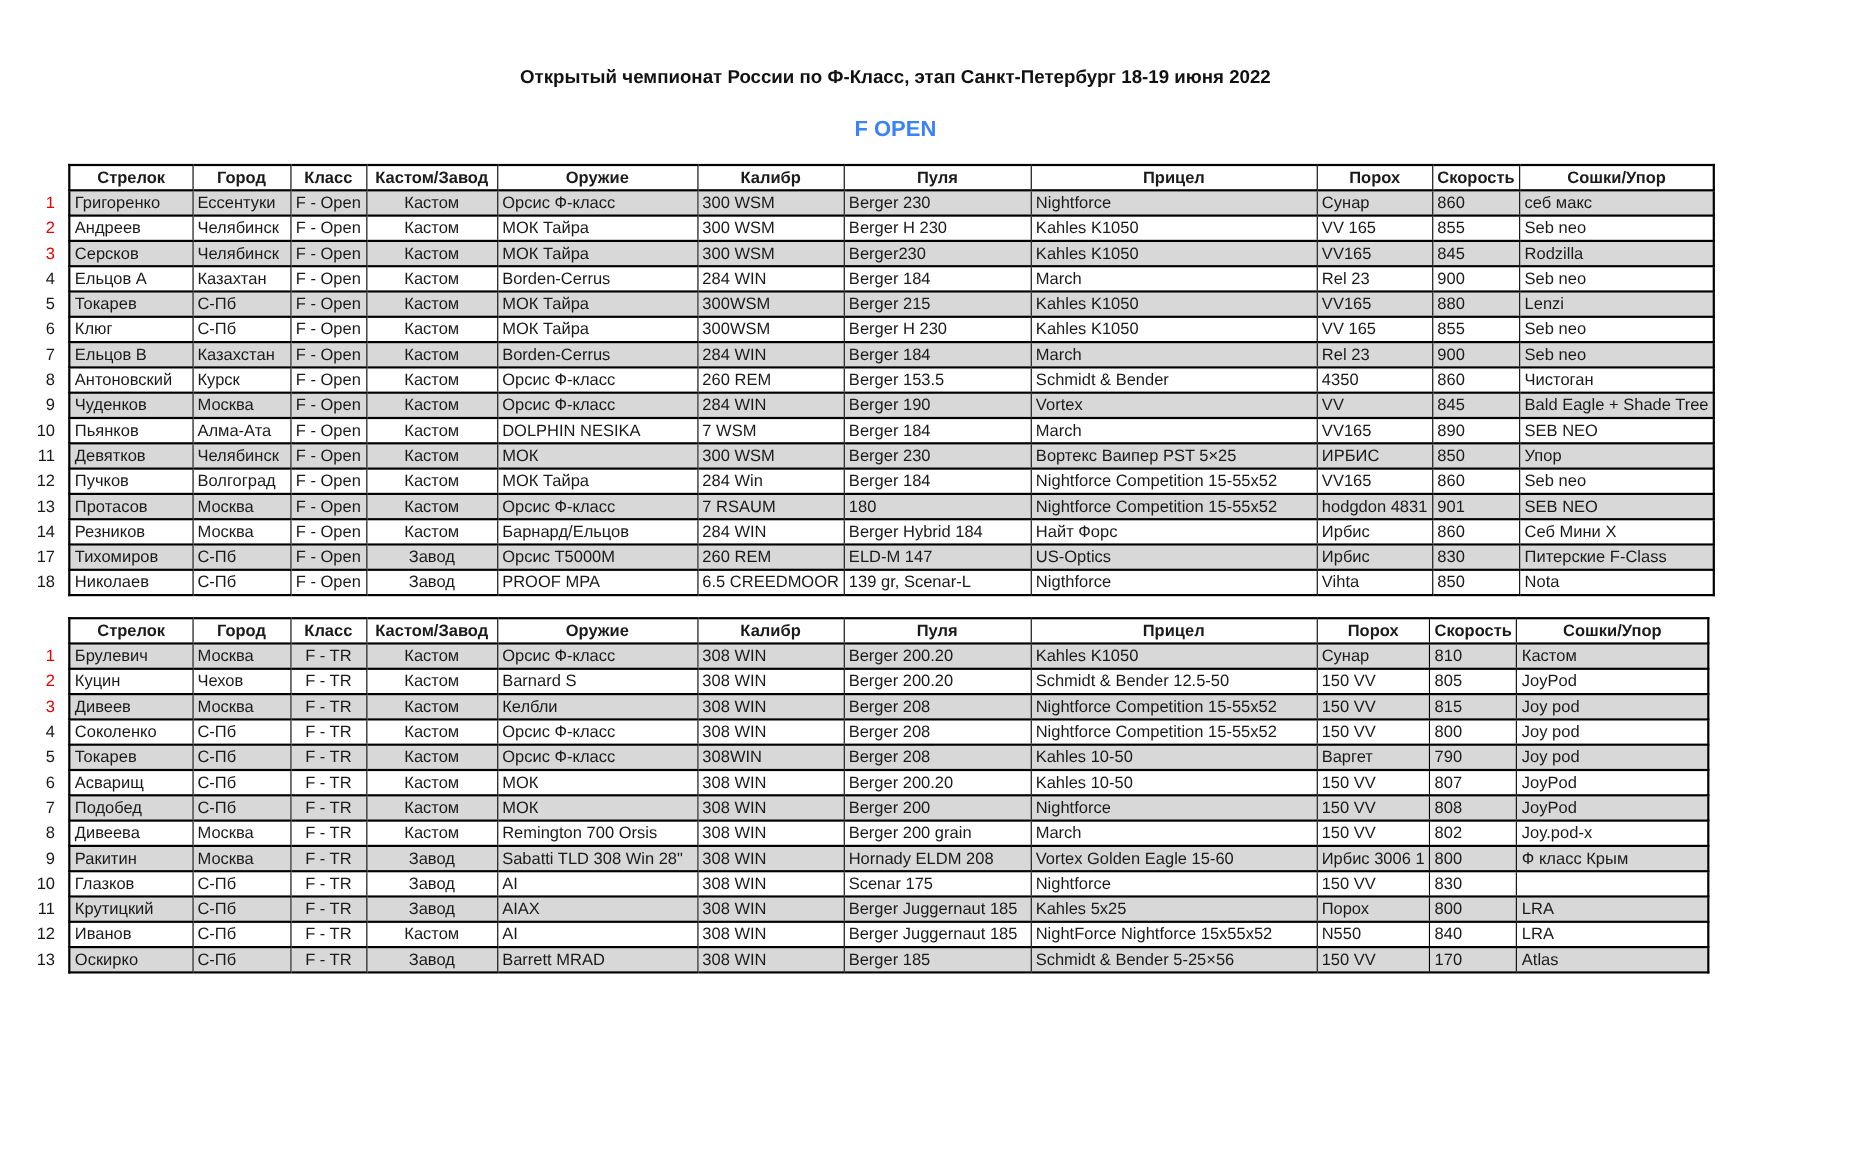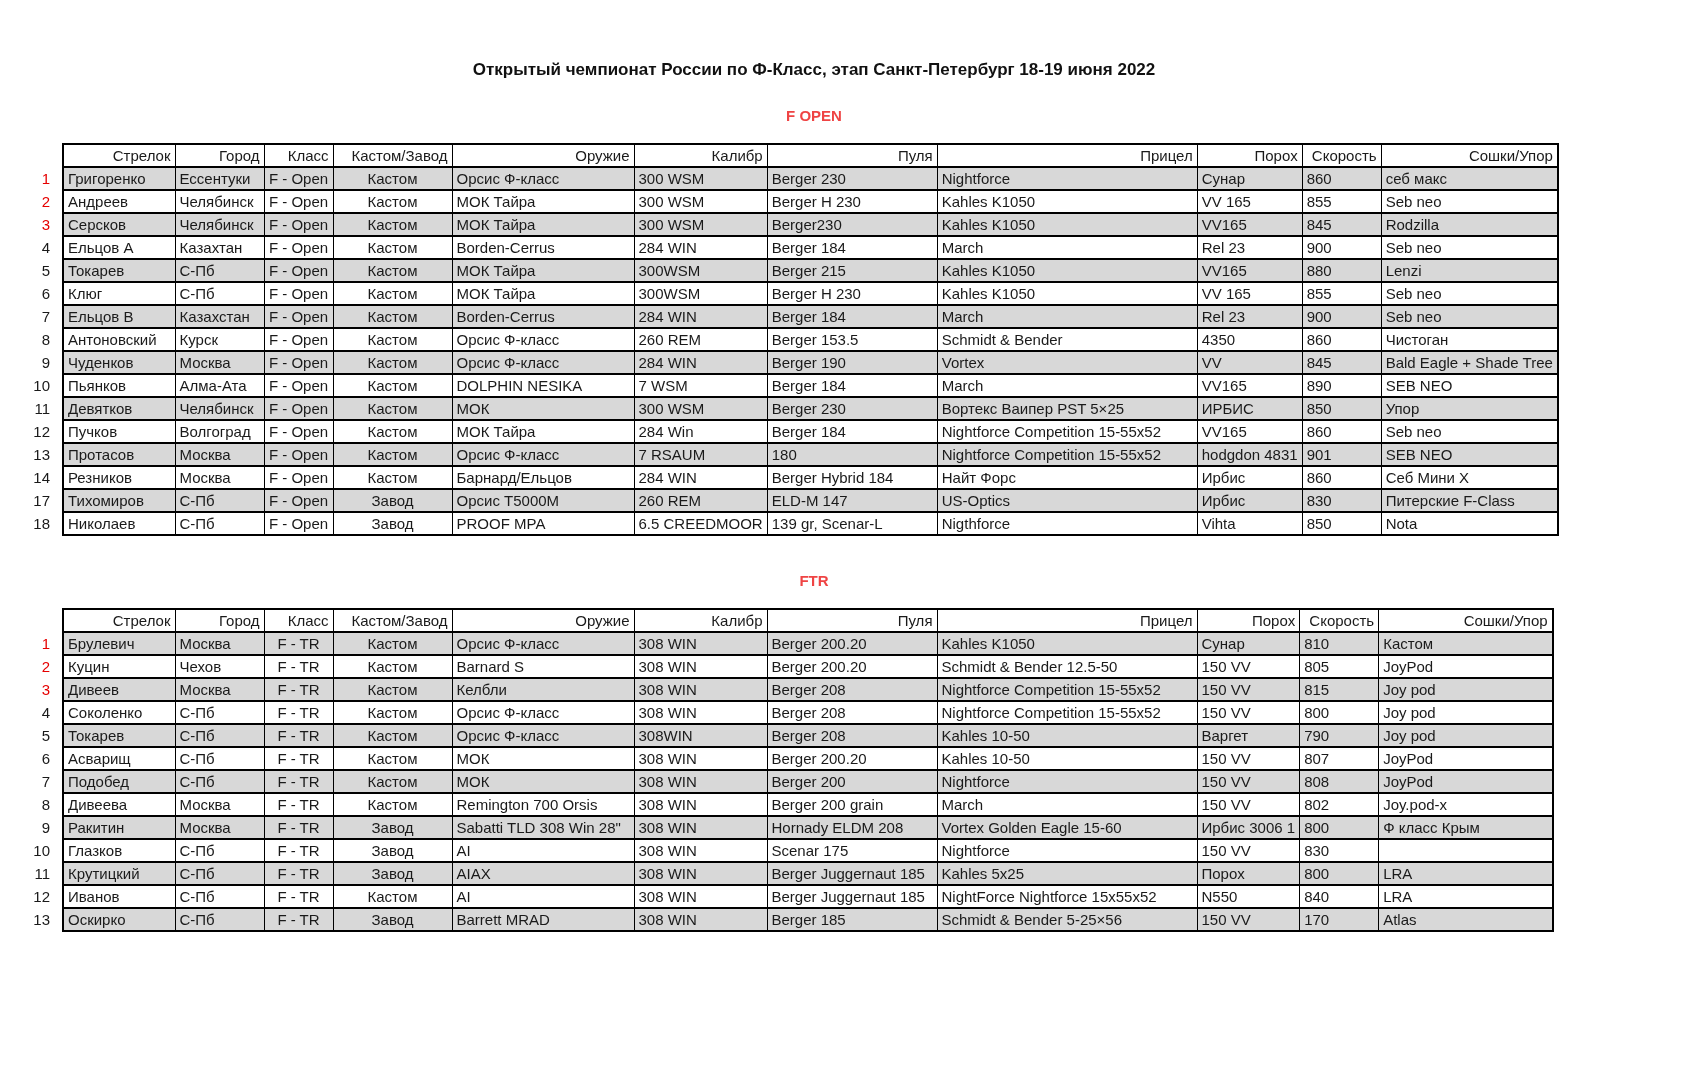--- a/index.html
+++ b/index.html
@@ -8,32 +8,32 @@
   .doc {
     width:1699px; height:1067px; background:#fff;
     font-family:"Liberation Sans", sans-serif; color:#1a1a1a;
     padding-left:19px; overflow:hidden;margin-top:48px;
   }
   .title {
     width:1590px; text-align:center; padding-top:12px;
     font-size:17px; font-weight:bold; color:#111;
   }
   .section-label {
-    width:1590px; text-align:center; font-size:15px; font-weight:bold; color:#ef4444;
+    width:1590px; text-align:center; font-size:20px; font-weight:bold; color:#3b82f6;
   }
   .section-label.first { margin-top:27px; }
   .section-label.second { margin-top:36px; }
   .section table { border-collapse:collapse; table-layout:fixed; margin-top:19px; }
   th, td {
     height:21px; line-height:21px; padding:0 4px;
     font-size:15px; white-space:nowrap; overflow:hidden; vertical-align:middle;
     text-align:left;
   }
   thead th:not(.gutter) {
-    font-weight:normal; text-align:right; background:#fff;
+    font-weight:bold; text-align:center; background:#fff;
     border:1px solid #000; border-top-width:2px; border-bottom-width:2px;
   }
   tbody td:not(.gutter) {
     border:1px solid #000; border-top-width:2px; border-bottom-width:2px;
     background:#fff;
   }
   th.gutter, td.gutter { border:none; background:#fff; text-align:right; padding-right:12px; }
   td.gutter.red { color:var(--red); }
   tr > *:nth-child(2) { border-left-width:2px !important; }
   tr > *:last-child { border-right-width:2px !important; }
@@ -301,21 +301,20 @@
               <td>139 gr, Scenar-L</td>
               <td>Nigthforce</td>
               <td>Vihta</td>
               <td>850</td>
               <td>Nota</td>
             </tr>
           </tbody>
         </table>
       </div>
       <div class="section">
-        <div class="section-label second">FTR</div>
         <table>
           <colgroup>
             <col style="width: 44px;">
             <col style="width: 112px;">
             <col style="width: 89px;">
             <col style="width: 69px;">
             <col style="width: 119px;">
             <col style="width: 182px;">
             <col style="width: 133px;">
             <col style="width: 170px;">

